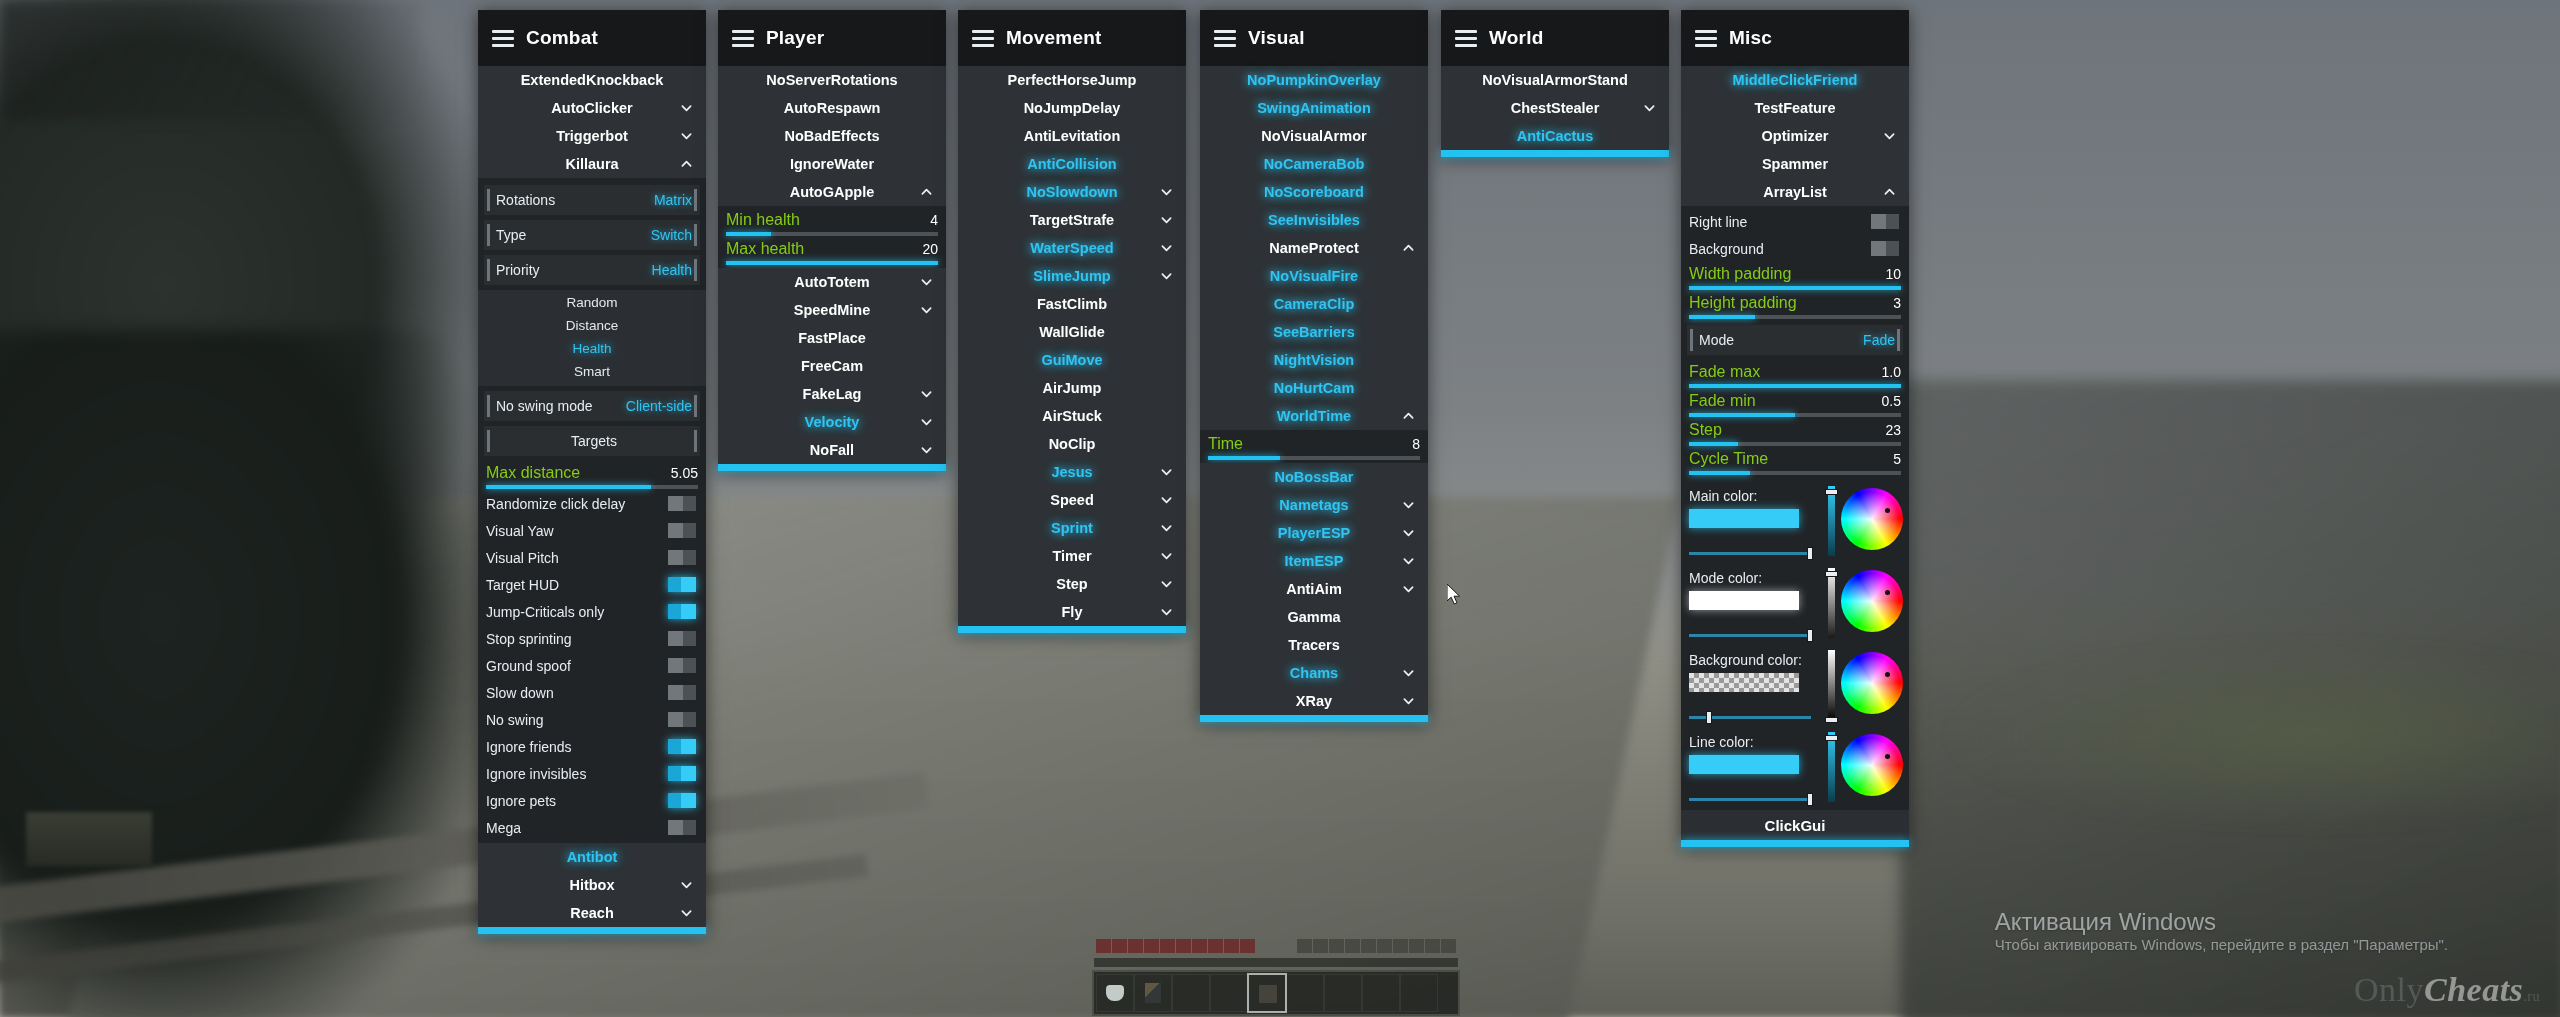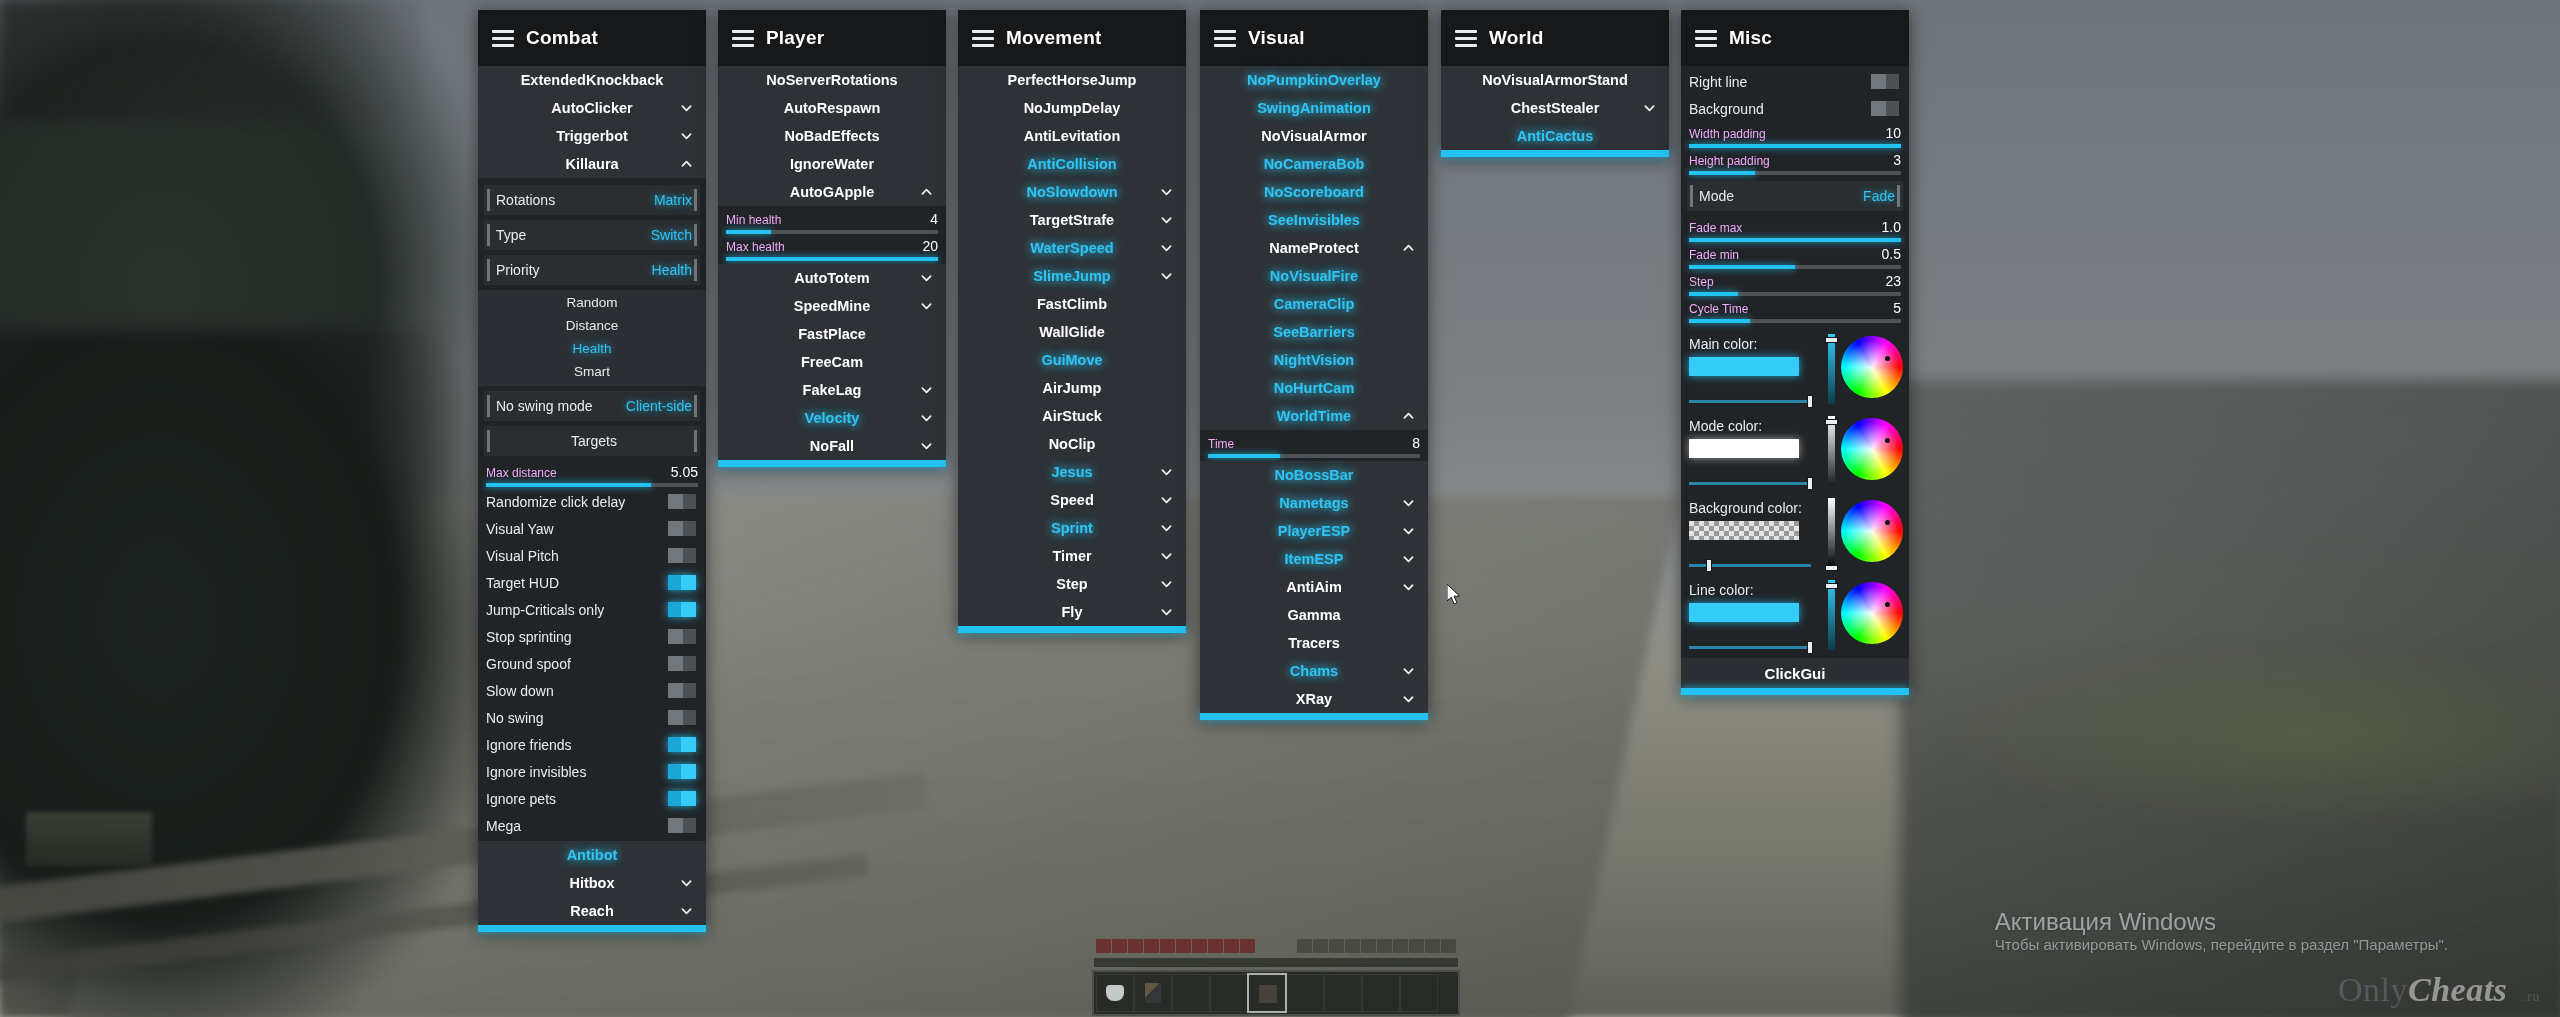--- a/index.html
+++ b/index.html
@@ -103,21 +103,21 @@
   }
 
   
   #watermark {
     position:absolute; right:20px; bottom:8px; font-size:34px;
     letter-spacing:.5px; opacity:.55;
     font-family:"Liberation Serif", serif;
   }
   #watermark .only { color:#6d7278; }
   #watermark .cheats { color:#e5e5e5; font-style:italic; font-weight:bold; }
-  #watermark .ru { color:#6d7278; font-size:14px;margin-left:16px; }
+  #watermark .ru { color:#6d7278; font-size:14px; }
 
   
   #winact {
     position:absolute; right:112px; bottom:64px; text-align:left;
     color:rgba(225,228,230,.62);
     text-shadow:0 1px 2px rgba(0,0,0,.25);
   }
   #winact .wa-title { font-size:24px; font-weight:400; margin-bottom:0; }
   #winact .wa-sub { font-size:15px; color:rgba(222,226,228,.56); }
 
@@ -181,21 +181,21 @@
   .enumlist { background:#2b2f33; padding:1px 16px 3px; }
   .enumlist .opt {
     height:23px; display:flex; align-items:center; justify-content:center;
     color:#e4e9ed; font-size:13.5px;
   }
   .enumlist .opt.sel { color:#2fc4f2; text-shadow:0 0 8px rgba(47,196,242,.9); }
 
   
   .slider { padding:3px 8px 1px; position:relative; }
   .slider .lbl-row { display:flex; justify-content:space-between; align-items:baseline; }
-  .slider .lbl { color:#f0abfc; font-size:12px;}
+  .slider .lbl { color:#84cc16; font-size:16px;}
   .slider .val { color:#ffffff; font-size:14px;}
   .track { height:4px; background:#4d5257; margin-top:3px; position:relative;}
   .fill { position:absolute; left:0; top:0; bottom:0; background:#24c2f0;
           box-shadow:0 0 7px rgba(36,194,240,.85); }
 
   
   .chk { height:27px; display:flex; align-items:center; justify-content:space-between;
          padding:0 10px 0 8px; }
   .chk .lbl { color:#e8edf1; font-size:14px; }
   .sw { width:28px; height:15px; position:relative; }
@@ -835,20 +835,43 @@
     <div class="panel" style="left: 1681px; top: 10px; width: 228px;">
       <div class="panel-header">
         <div class="burger">
           <span></span>
           <span></span>
           <span></span>
         </div>
         <div class="panel-title">Misc</div>
       </div>
       <div class="panel-body">
+        <div class="mod-group">
+          <div class="mod on">
+            <span>MiddleClickFriend</span>
+          </div>
+          <div class="mod">
+            <span>TestFeature</span>
+          </div>
+          <div class="mod">
+            <span>Optimizer</span>
+            <svg viewBox="0 0 12 12" class="chev">
+              <path d="M1.5 4 L6 8.5 L10.5 4" fill="none" stroke="#e9eef2" stroke-width="1.9" stroke-linecap="round" stroke-linejoin="round"></path>
+            </svg>
+          </div>
+          <div class="mod">
+            <span>Spammer</span>
+          </div>
+          <div class="mod">
+            <span>ArrayList</span>
+            <svg viewBox="0 0 12 12" class="chev">
+              <path d="M1.5 8 L6 3.5 L10.5 8" fill="none" stroke="#e9eef2" stroke-width="1.9" stroke-linecap="round" stroke-linejoin="round"></path>
+            </svg>
+          </div>
+        </div>
         <div class="settings">
           <div class="chk">
             <span class="lbl">Right line</span>
             <div class="sw off">
               <span class="knob"></span>
             </div>
           </div>
           <div class="chk">
             <span class="lbl">Background</span>
             <div class="sw off">

